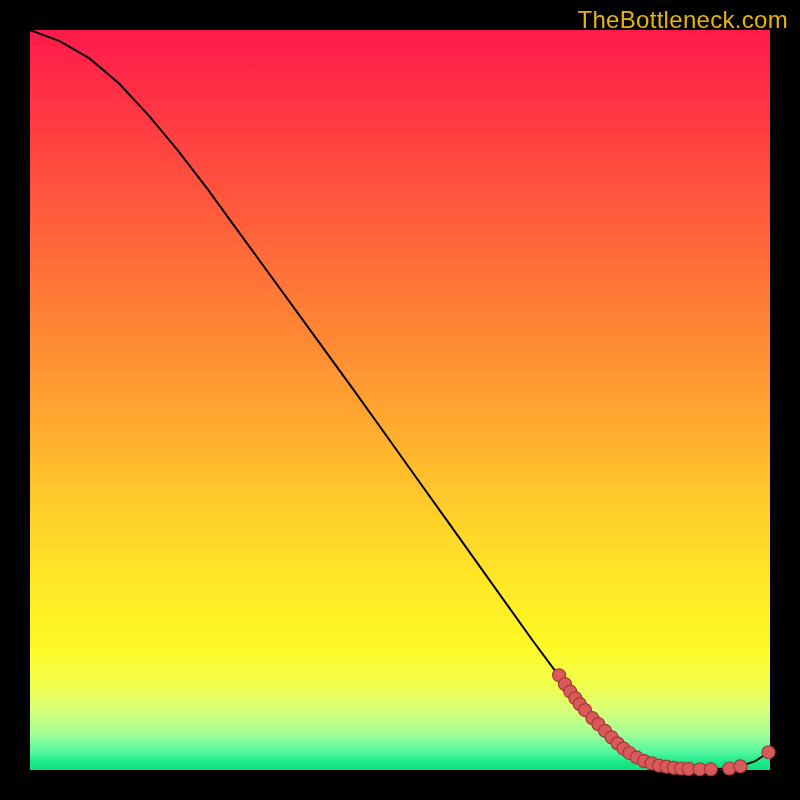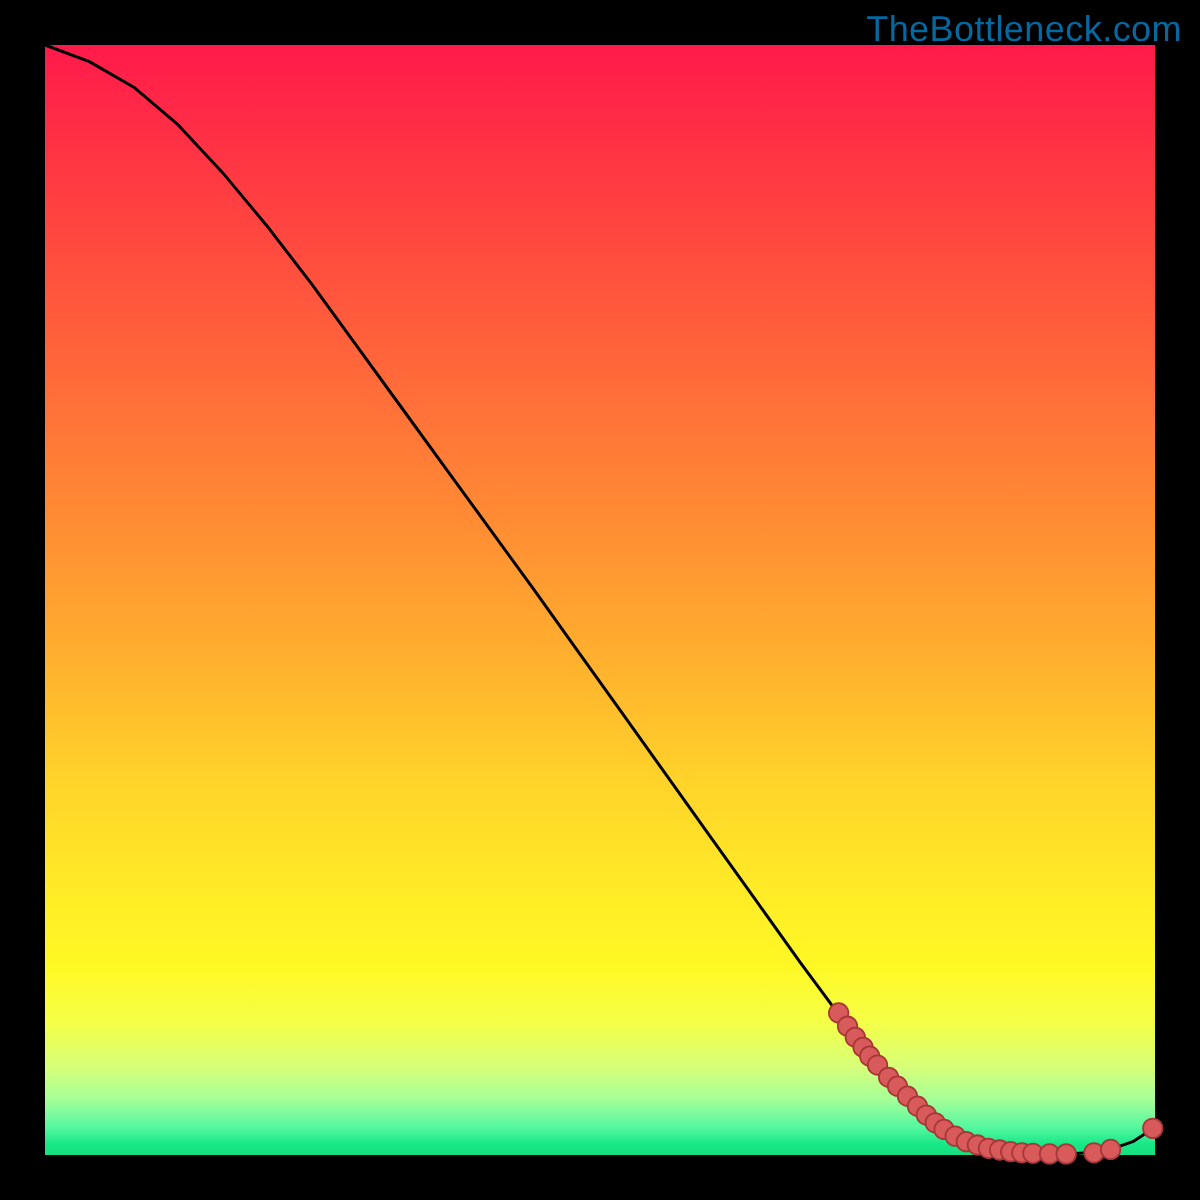--- a/index.html
+++ b/index.html
@@ -46,21 +46,21 @@
         #a6ff98 95%,
         #55f7a0 97.5%,
         #19e887 99%,
         #14df7e 100%
       );
   }
   .watermark {
     position: absolute;
     top: 6px;
     right: 12px;
-    color: #0369a1;
+    color: #eab308;
     font-size: 24px;
     font-weight: 500;
     letter-spacing: 0.3px;
     user-select: none;
     margin-left: 30px;
   }
   svg.overlay {
     position: absolute;
     left: 0;
     top: 0;

